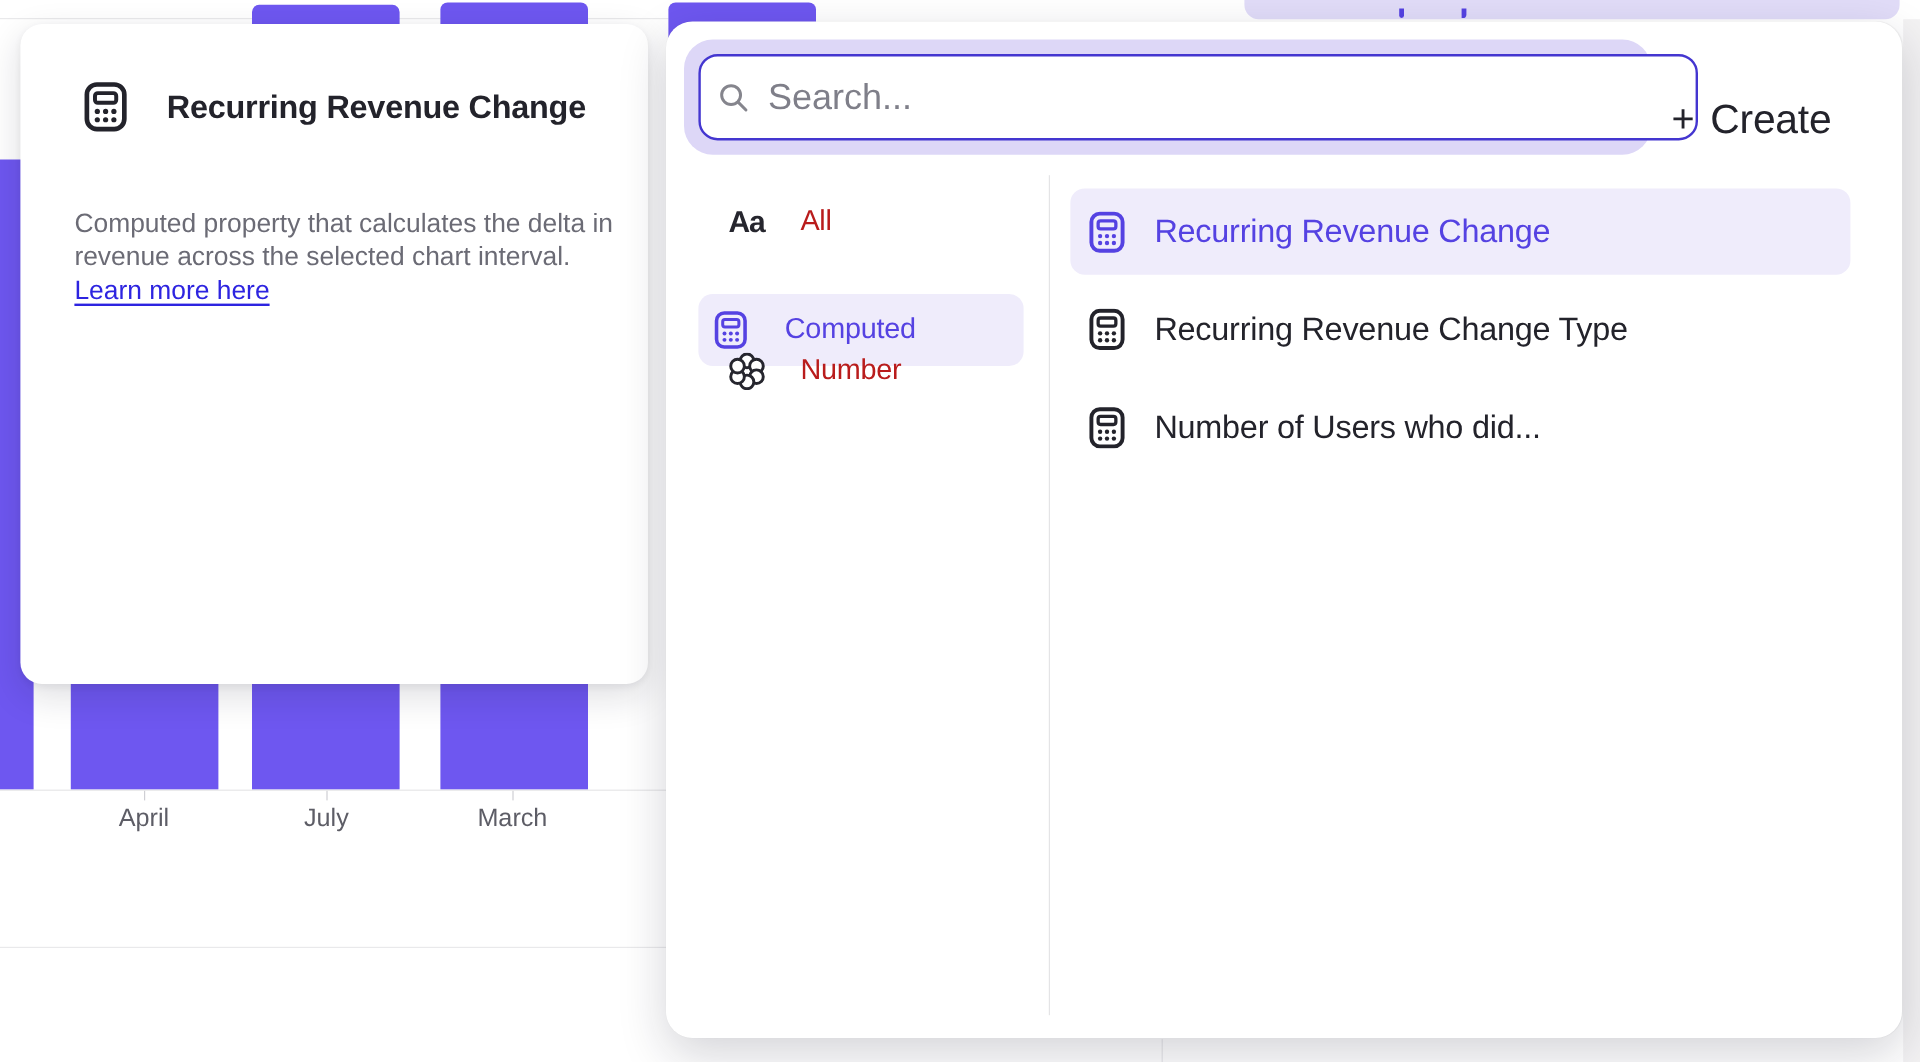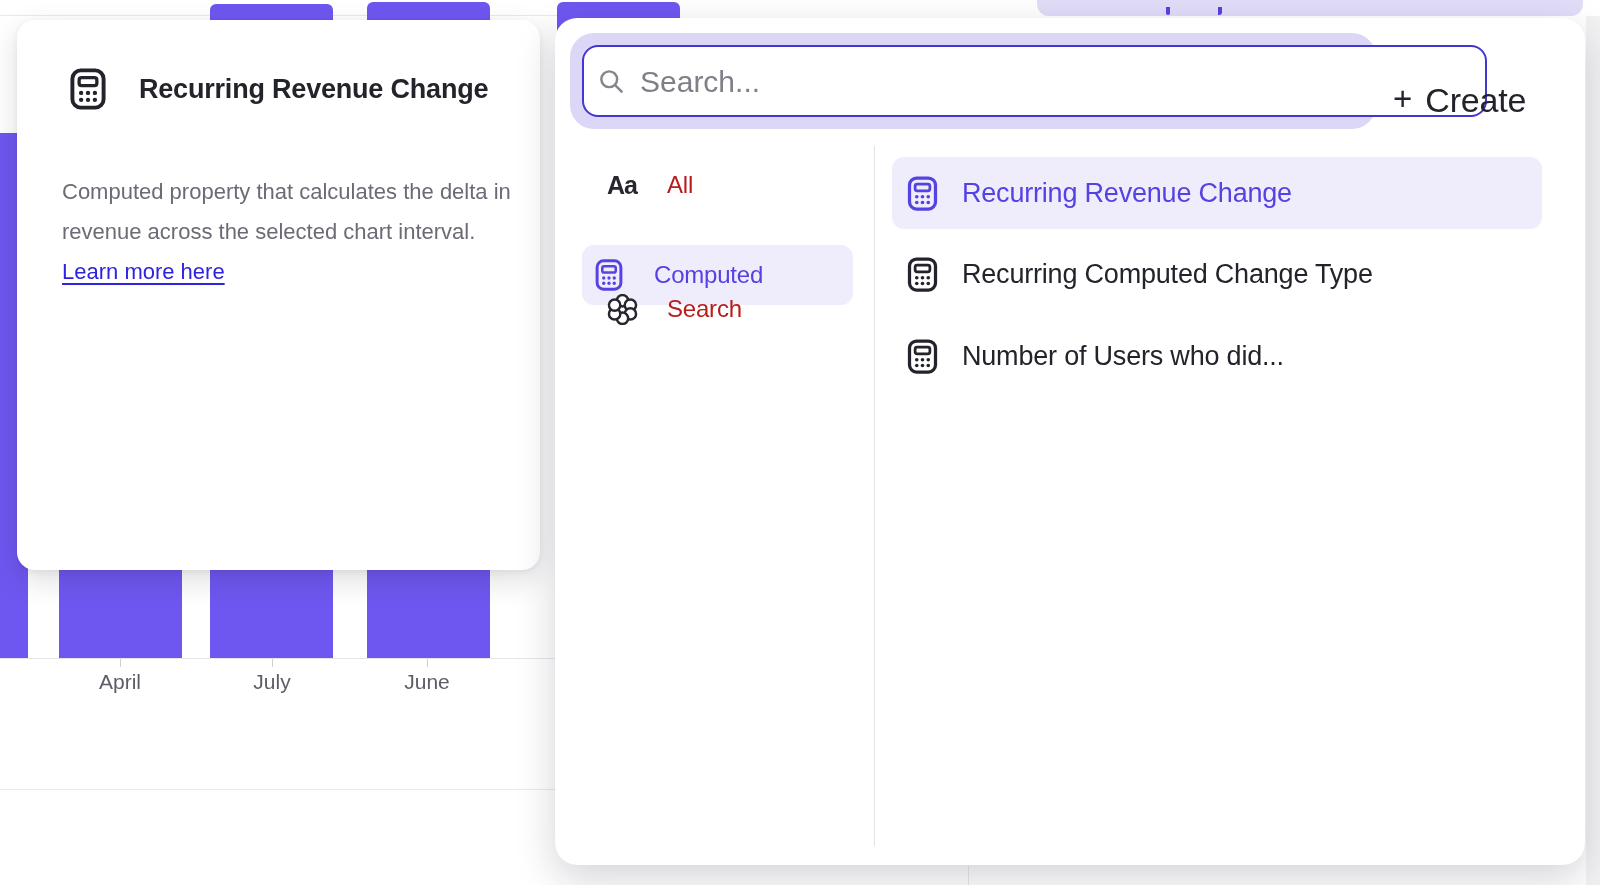--- a/index.html
+++ b/index.html
@@ -28,36 +28,36 @@
     color:#5d5d66;font-size:21px;z-index:1;}
 
   
   #tooltip-card{
     left:17px;top:20px;width:523px;height:550px;background:#fff;border-radius:18px;
     box-shadow:0 10px 30px rgba(20,20,40,.14), 0 2px 6px rgba(20,20,40,.06);
     z-index:5;
   }
   #tooltip-header{left:52px;top:49px;height:40px;display:flex;align-items:center;gap:32px;}
   #tooltip-title{font-size:27px;font-weight:700;color:#23232b;letter-spacing:-0.2px;}
-  #tooltip-desc{left:45px;top:152px;width:462px;font-size:22px;line-height:40px;color:#6b6b75;}
+  #tooltip-desc{left:45px;top:152px;width:462px;font-size:22px;line-height:28px;color:#6b6b75;}
   #tooltip-link{color:#2d24e0;text-decoration:underline;text-underline-offset:4px;cursor:pointer;}
 
   
   #top-pill{left:1037px;top:-14px;width:546px;height:30px;background:#e1dcf8;border-radius:12px;z-index:6;}
   .pill-mark{position:absolute;top:21px;width:4px;height:8px;background:#5542e2;border-radius:0 0 2px 2px;}
 
   
   #modal{
     left:555px;top:18px;width:1030px;height:847px;background:#fff;border-radius:22px;
     box-shadow:0 14px 40px rgba(20,20,45,.18), 0 0 1px rgba(0,0,0,.06);
     z-index:10;
   }
   #search-glow{left:15px;top:15px;width:806px;height:96px;background:#ddd7f7;border-radius:24px;}
   #search-box{
-    left:27px;top:27px;width:905px;height:72px;background:#fff;
+    left:27px;top:27px;width:833px;height:72px;background:#fff;
     border:2px solid #4436d0;border-radius:16px;box-sizing:border-box;
   }
   #search-input{
     position:absolute;left:54px;top:0;width:700px;height:68px;border:none;outline:none;
     font-size:30px;color:#33333c;background:transparent;
     font-family:"Liberation Sans", sans-serif;
   }
   #search-input::placeholder{color:#7f7f89;}
   #search-icon{left:14px;top:21px;width:27px;height:27px;}
   #create-button{
@@ -115,21 +115,21 @@
     <div class="bar" style="left: 367px; top: 2px; width: 123px; height: 656px;"></div>
     <div class="bar" style="left: 557px; top: 2px; width: 123px; height: 118px;"></div>
   </div>
 <div class="abs hairline-h" id="axis-line"></div>
 <div id="axis-labels">
     <div class="tick" style="left: 120px;"></div>
     <div class="axis-label" style="left: 120px;">April</div>
     <div class="tick" style="left: 272px;"></div>
     <div class="axis-label" style="left: 272px;">July</div>
     <div class="tick" style="left: 427px;"></div>
-    <div class="axis-label" style="left: 427px;">June</div>
+    <div class="axis-label" style="left: 427px;">March</div>
   </div>
 
 <div class="abs" id="tooltip-card">
   <div class="abs" id="tooltip-header">
     <span>
       <svg width="38" height="42" viewBox="0 0 24 28" fill="none">
         <rect x="1.6" y="1.6" width="20.8" height="24.8" rx="5.6" stroke="#23232b" stroke-width="2.6"></rect>
         <rect x="6.1" y="6.4" width="11.8" height="5.4" rx="1.6" stroke="#23232b" stroke-width="2.2"></rect>
         <circle cx="7.4" cy="16.6" r="1.45" fill="#23232b"></circle>
           <circle cx="12" cy="16.6" r="1.45" fill="#23232b"></circle>
@@ -196,21 +196,21 @@
     <span class="cat-icon">
       <svg width="31" height="31" viewBox="0 0 24 24" fill="none">
         <circle cx="12" cy="5.2" r="4.4" stroke="#26262e" stroke-width="1.9" fill="#fff"></circle>
         <circle cx="18.1" cy="8.6" r="4.4" stroke="#26262e" stroke-width="1.9" fill="#fff"></circle>
         <circle cx="18.1" cy="15.4" r="4.4" stroke="#26262e" stroke-width="1.9" fill="#fff"></circle>
         <circle cx="12" cy="18.8" r="4.4" stroke="#26262e" stroke-width="1.9" fill="#fff"></circle>
         <circle cx="5.9" cy="15.4" r="4.4" stroke="#26262e" stroke-width="1.9" fill="#fff"></circle>
         <circle cx="5.9" cy="8.6" r="4.4" stroke="#26262e" stroke-width="1.9" fill="#fff"></circle>
       </svg>
     </span>
-    <span class="cat-label">Search</span>
+    <span class="cat-label">Number</span>
   </div>
 
 
   <div class="result-row active" id="result-0">
     <span class="res-icon">
       <svg width="31" height="35" viewBox="0 0 24 28" fill="none">
         <rect x="1.6" y="1.6" width="20.8" height="24.8" rx="5.6" stroke="#5542e2" stroke-width="2.6"></rect>
         <rect x="6.1" y="6.4" width="11.8" height="5.4" rx="1.6" stroke="#5542e2" stroke-width="2.2"></rect>
         <circle cx="7.4" cy="16.6" r="1.45" fill="#5542e2"></circle>
           <circle cx="12" cy="16.6" r="1.45" fill="#5542e2"></circle>
@@ -229,21 +229,21 @@
         <rect x="1.6" y="1.6" width="20.8" height="24.8" rx="5.6" stroke="#23232b" stroke-width="2.6"></rect>
         <rect x="6.1" y="6.4" width="11.8" height="5.4" rx="1.6" stroke="#23232b" stroke-width="2.2"></rect>
         <circle cx="7.4" cy="16.6" r="1.45" fill="#23232b"></circle>
           <circle cx="12" cy="16.6" r="1.45" fill="#23232b"></circle>
           <circle cx="16.6" cy="16.6" r="1.45" fill="#23232b"></circle>
         <circle cx="7.4" cy="21.2" r="1.45" fill="#23232b"></circle>
           <circle cx="12" cy="21.2" r="1.45" fill="#23232b"></circle>
           <circle cx="16.6" cy="21.2" r="1.45" fill="#23232b"></circle>
       </svg>
     </span>
-    <span class="res-label">Recurring Computed Change Type</span>
+    <span class="res-label">Recurring Revenue Change Type</span>
   </div>
 
   <div class="result-row" id="result-2">
     <span class="res-icon">
       <svg width="31" height="35" viewBox="0 0 24 28" fill="none">
         <rect x="1.6" y="1.6" width="20.8" height="24.8" rx="5.6" stroke="#23232b" stroke-width="2.6"></rect>
         <rect x="6.1" y="6.4" width="11.8" height="5.4" rx="1.6" stroke="#23232b" stroke-width="2.2"></rect>
         <circle cx="7.4" cy="16.6" r="1.45" fill="#23232b"></circle>
           <circle cx="12" cy="16.6" r="1.45" fill="#23232b"></circle>
           <circle cx="16.6" cy="16.6" r="1.45" fill="#23232b"></circle>

